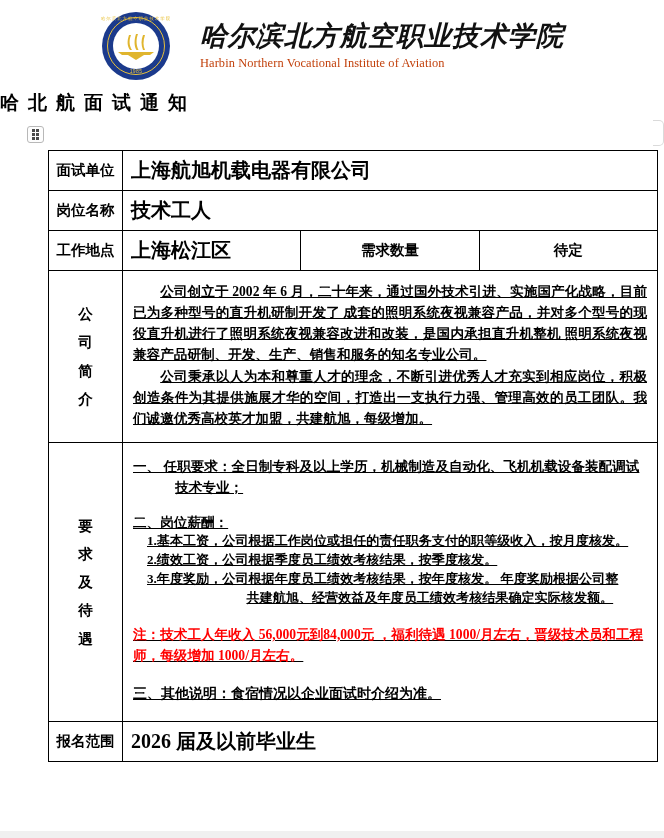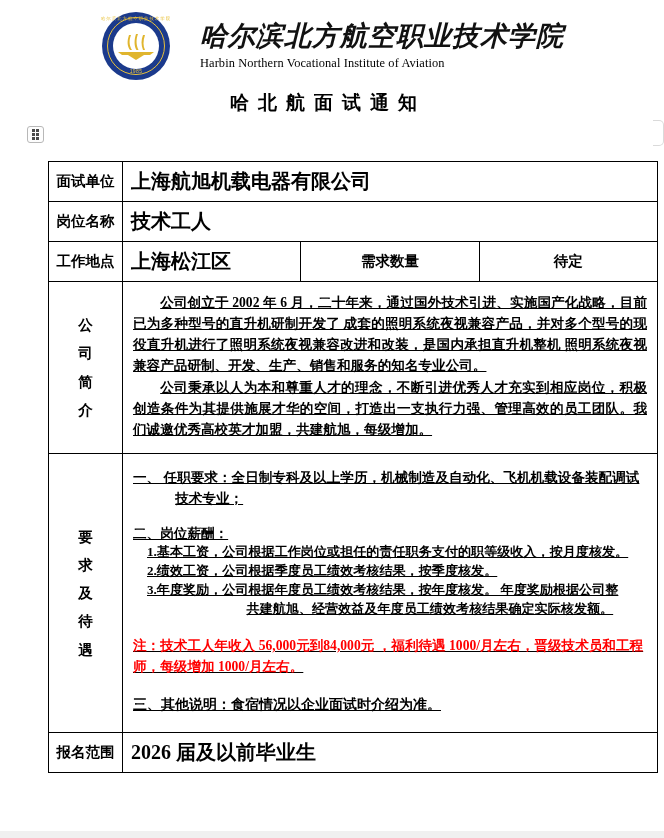--- a/index.html
+++ b/index.html
@@ -74,30 +74,30 @@
     font-weight: bold;
     letter-spacing: 1px;
     color: #111111;
     font-family: "Liberation Serif", serif;
     font-style: italic;
     line-height: 1.15;
     white-space: nowrap;
   }
   #school-en {
     font-size: 12.4px;
-    color: #000000;
+    color: #c2410c;
     font-family: "Liberation Serif", serif;
     letter-spacing: 0.1px;
     margin-top: 3px;
     white-space: nowrap;
   }
 
   
   #doc-title {
-    text-align: center;
+    text-align: left;
     font-size: 19px;
     font-weight: bold;
     letter-spacing: 9px;
     color: #000000;
     margin: 8px 8px 14px 0;
     font-family: "Liberation Serif", serif;
   }
 
   
   #table-handle {
@@ -122,21 +122,21 @@
     width: 11px; height: 26px;
     border: 1px solid #dadada;
     border-left: none;
     border-radius: 0 5px 5px 0;
     background: #ffffff;
   }
 
   
   #notice-table {
     position: absolute;
-    left: 48px; top: 161px;
+    left: 48px; top: 150px;
     width: 610px;
     border-collapse: collapse;
     table-layout: fixed;
   }
   #notice-table td {
     border: 1.4px solid #000000;
     vertical-align: middle;
     font-family: "Liberation Serif", serif;
   }
   .lbl {

